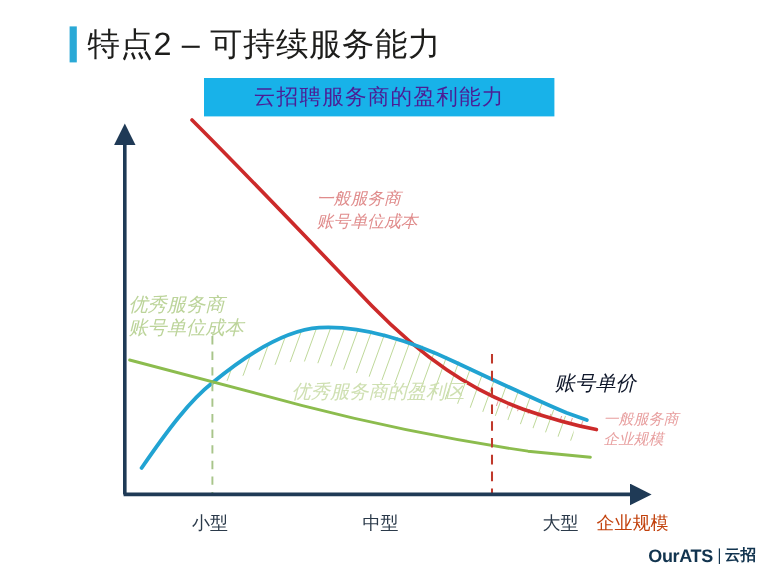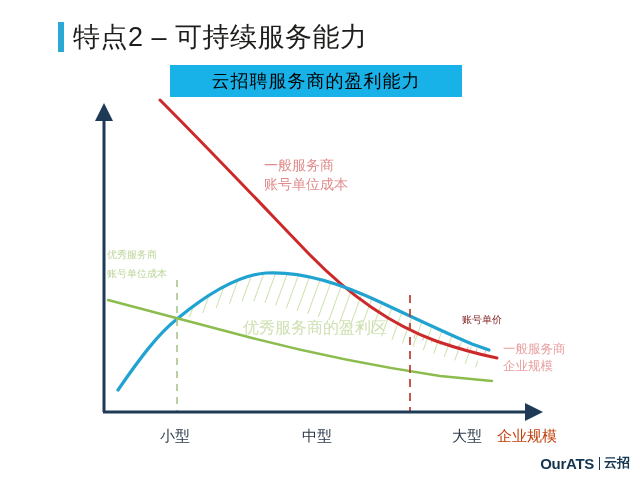--- a/index.html
+++ b/index.html
@@ -48,64 +48,65 @@
     left: 170px;
     top: 65px;
     width: 292px;
     height: 32px;
     background: #18b2e9;
     display: flex;
     align-items: center;
     justify-content: center;
   }
   #banner-text {
-    color: #000000;
+    color: #4c1d95;
     font-size: 18px;
     letter-spacing: 1px;
     white-space: nowrap;
   }
 
   
   #chart {
     position: absolute;
     left: 0;
     top: 0;
     width: 640px;
     height: 480px;
   }
 
   
   .clabel {
     position: absolute;
     white-space: nowrap;
     line-height: 19px;
+    font-style: italic;
   }
   #label-general-cost {
     left: 264px;
     top: 156px;
     color: #e08c8c;
     font-size: 14px;
   }
   #label-excellent-cost {
     left: 107px;
     top: 245px;
     color: #bcd49a;
-    font-size: 10px;
+    font-size: 16px;
   }
   #label-excellent-profit {
     left: 243px;
     top: 318px;
     color: #cfe0b2;
     font-size: 16px;
   }
   #label-unit-price {
     left: 462px;
     top: 310px;
-    color: #7f1d1d;
-    font-size: 10px;
+    color: #0f172a;
+    font-size: 17px;
   }
   #label-general-profit {
     left: 503px;
     top: 341px;
     color: #e8a0a0;
     font-size: 12.5px;
     line-height: 17px;
   }
 
   

